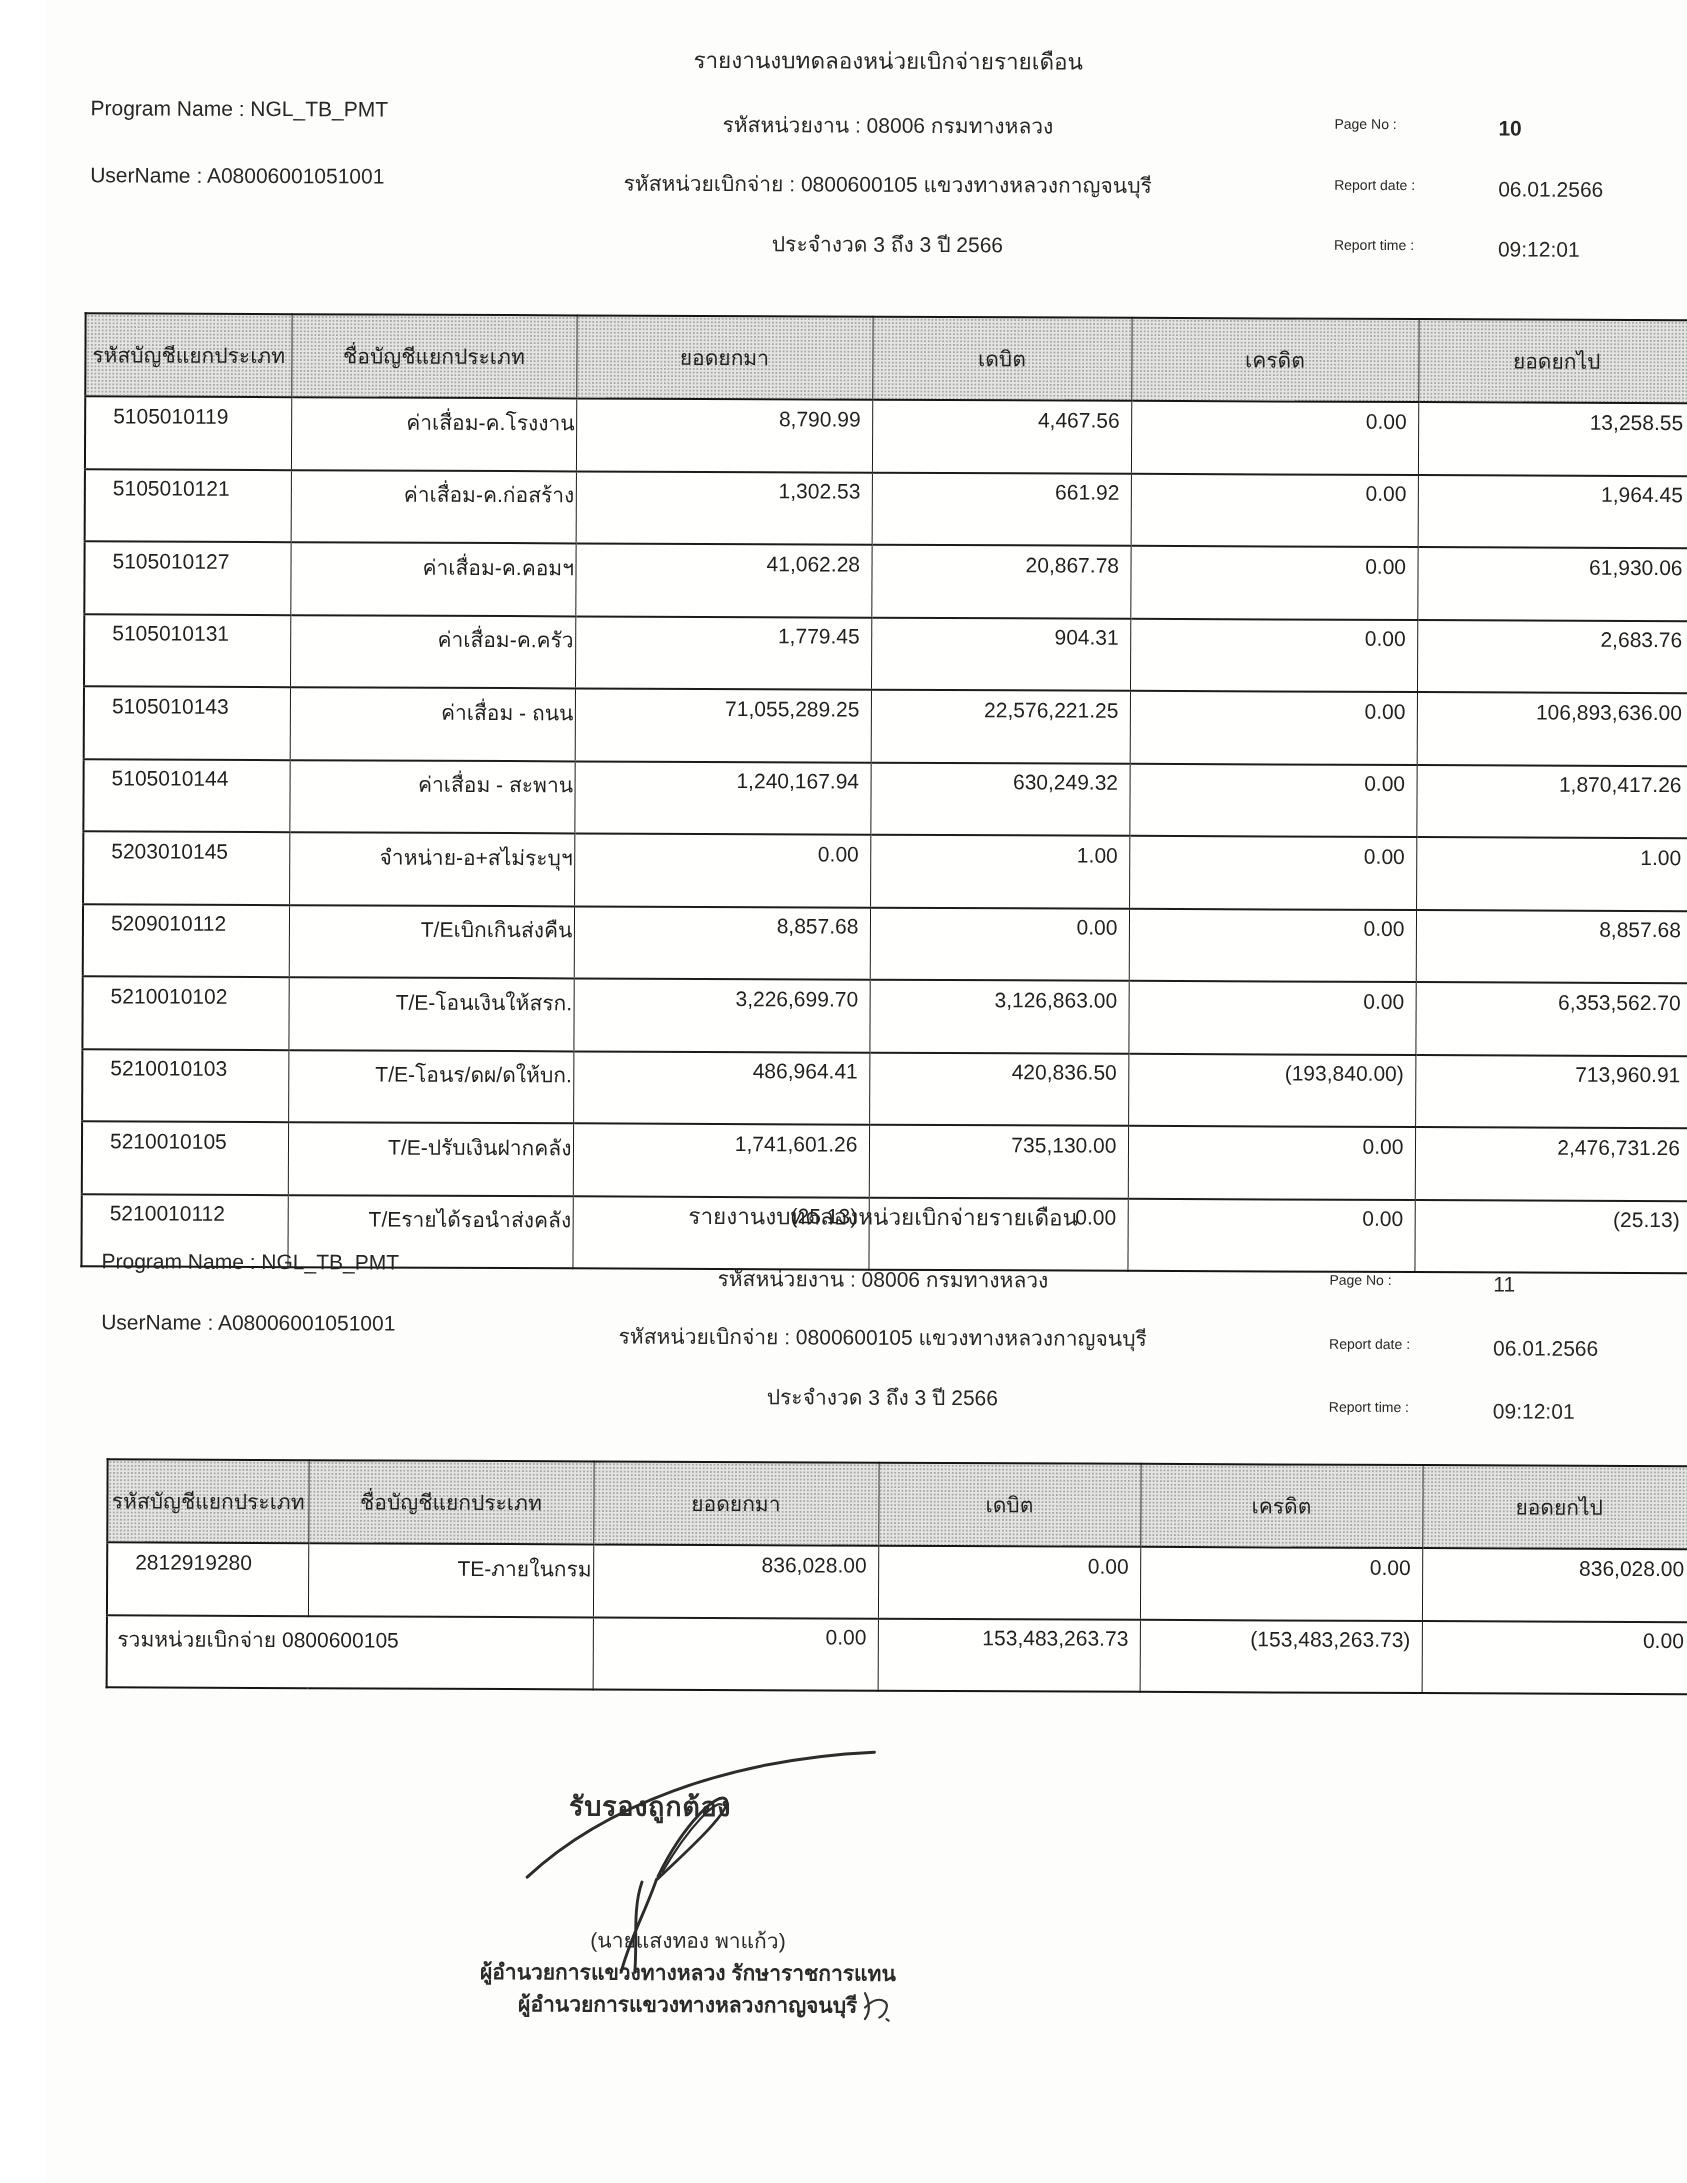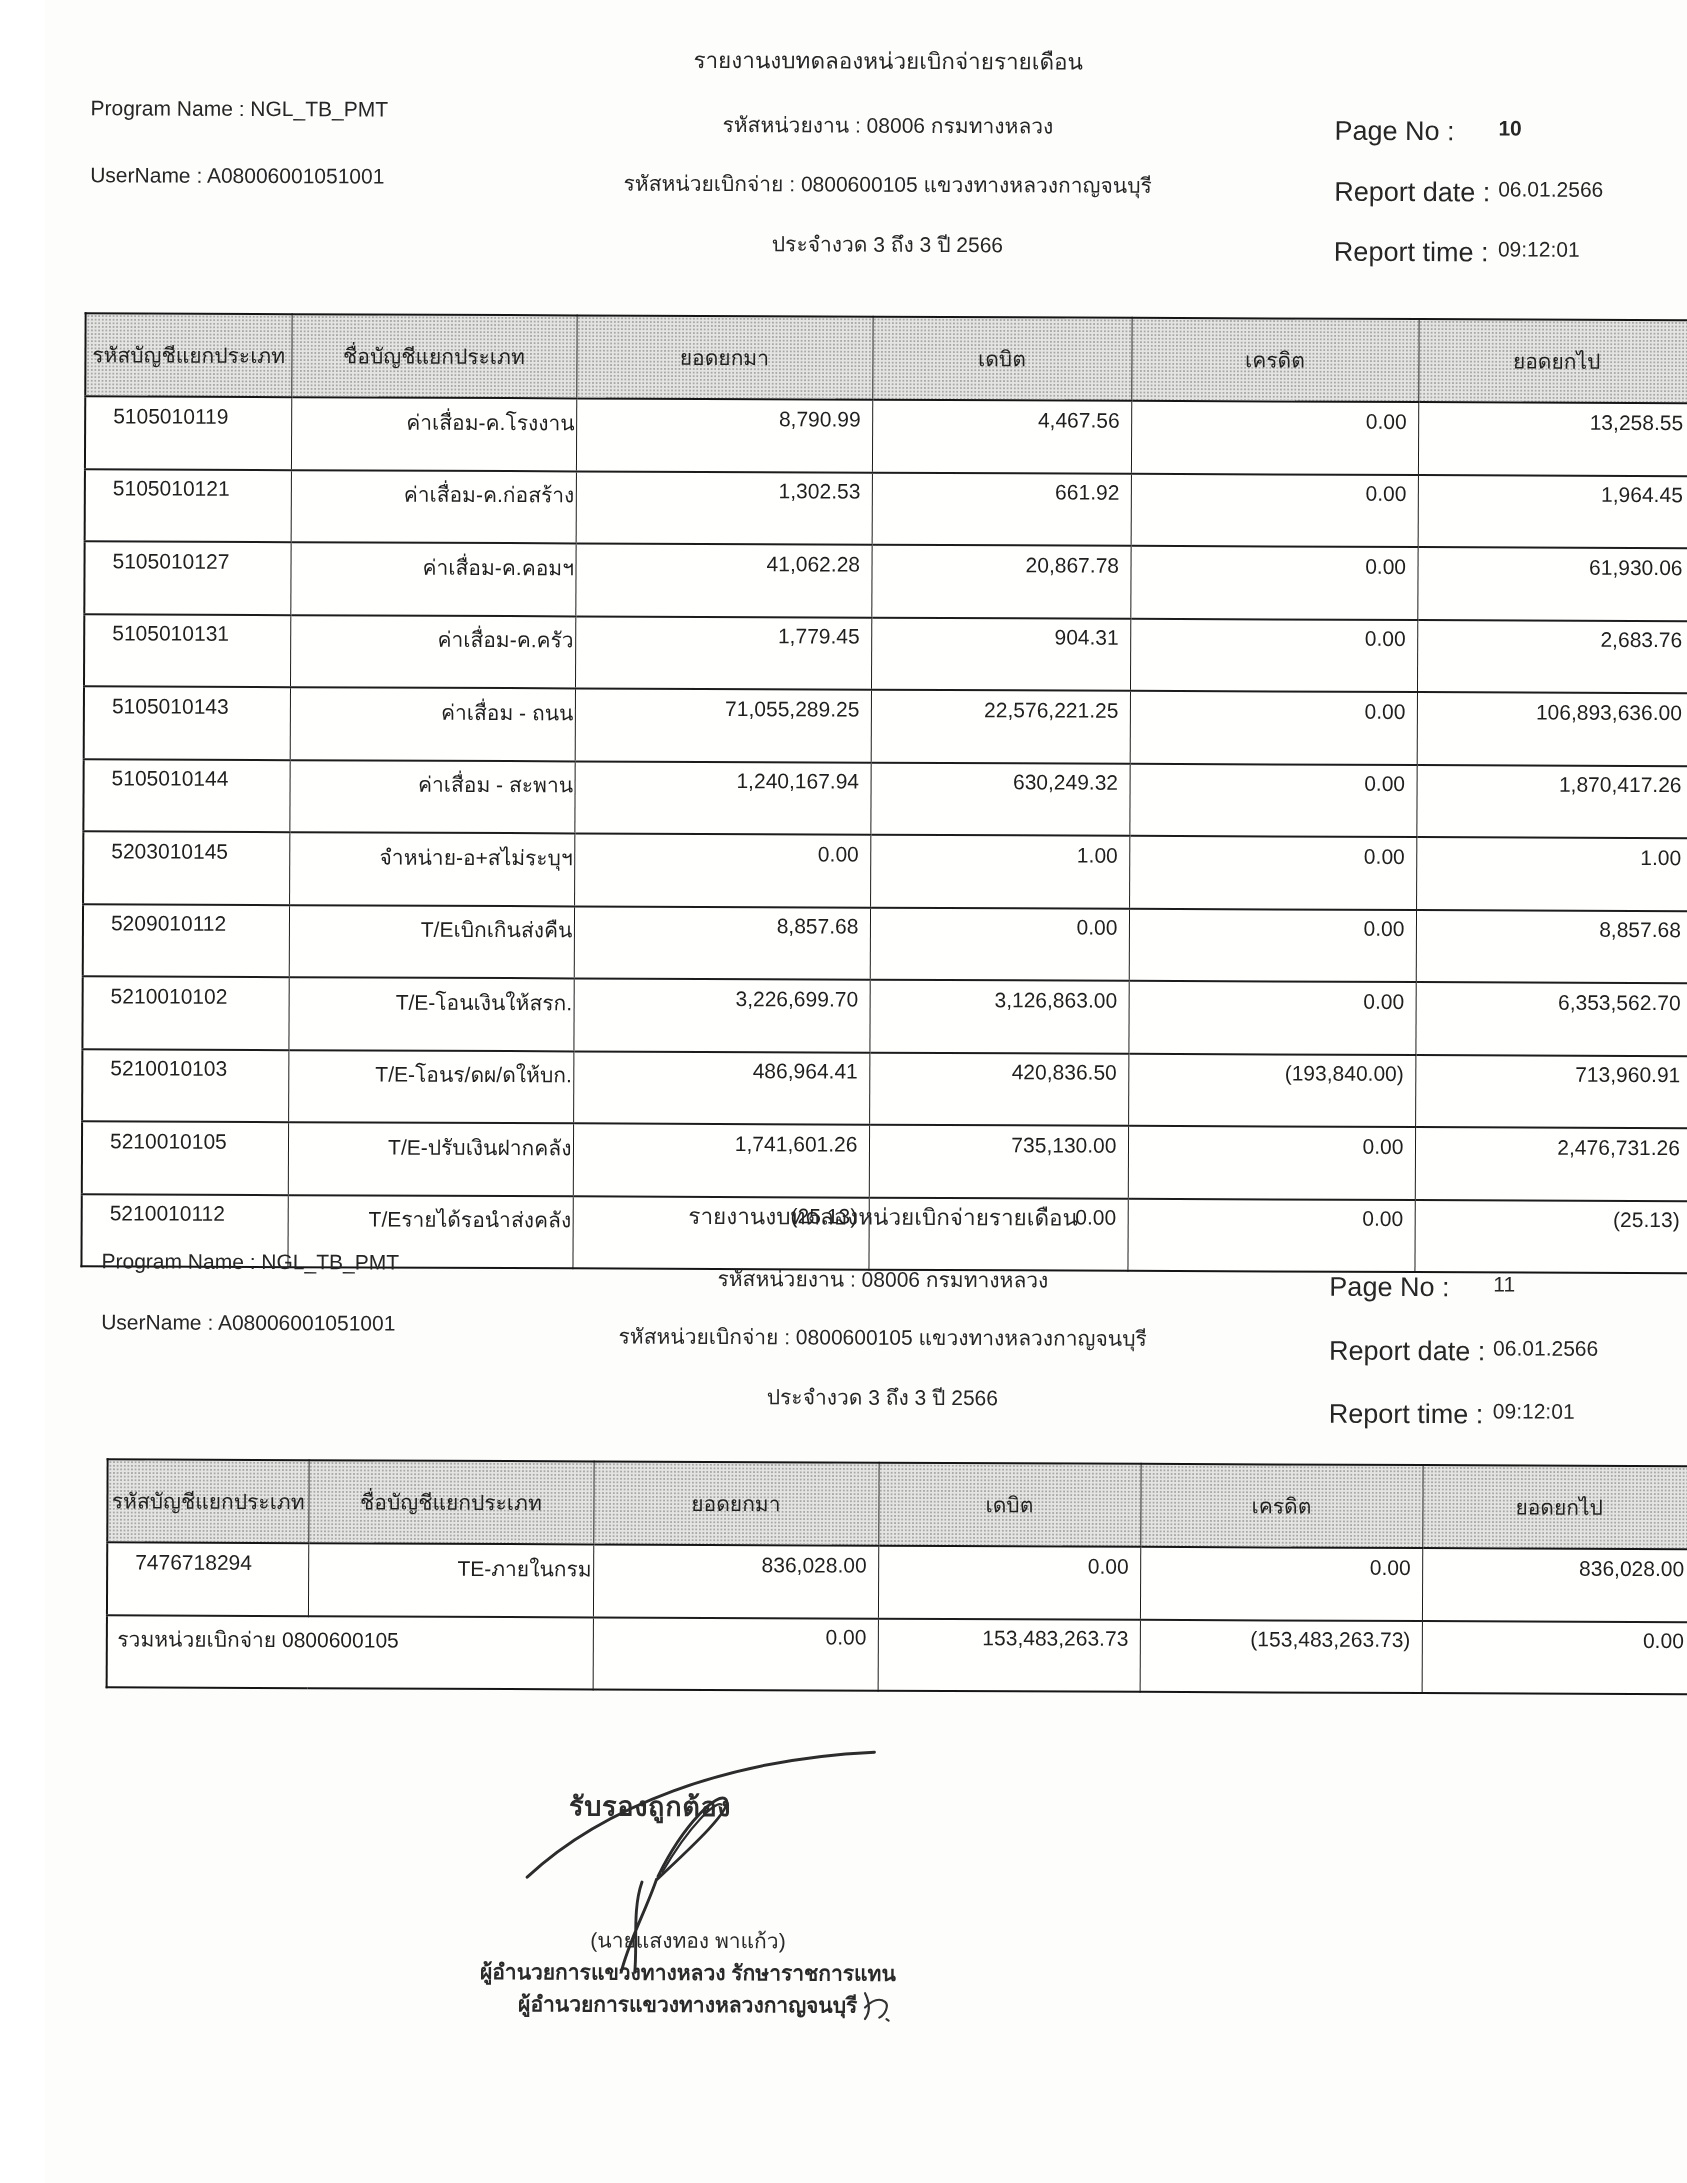--- a/index.html
+++ b/index.html
@@ -11,21 +11,21 @@
     color:#222;
     overflow:hidden;
     margin-left:45px;
   }
   .tilt { position:absolute; inset:0; transform:rotate(0.25deg); transform-origin:40% 0; }
 
   
   .hline { position:absolute; white-space:nowrap; font-size:21px; color:#262626; }
   .hcenter { left:0; width:1687px; text-align:center; }
   .title { font-size:22.5px; }
-  .hlabel { position:absolute; white-space:nowrap; font-size:27px; color:#262626; }
+  .hlabel { position:absolute; white-space:nowrap; font-size:14px; color:#262626; }
   .hvalue { position:absolute; white-space:nowrap; font-size:21px; color:#262626; }
 
   
   table.report-table {
     position:absolute;
     border-collapse:collapse;
     table-layout:fixed;
     background:#fffffe;
     border:2.9px solid #151515;
   }
@@ -246,21 +246,21 @@
           <th>รหัสบัญชีแยกประเภท</th>
           <th>ชื่อบัญชีแยกประเภท</th>
           <th>ยอดยกมา</th>
           <th>เดบิต</th>
           <th>เครดิต</th>
           <th>ยอดยกไป</th>
         </tr>
       </thead>
       <tbody>
           <tr>
-            <td class="code">7476718294</td>
+            <td class="code">2812919280</td>
             <td class="name">TE-ภายในกรม</td>
             <td class="num">836,028.00</td>
             <td class="num">0.00</td>
             <td class="num">0.00</td>
             <td class="num">836,028.00</td>
           </tr>
           <tr>
             <td colspan="2" class="total-label">รวมหน่วยเบิกจ่าย 0800600105</td>
             <td class="num">0.00</td>
             <td class="num">153,483,263.73</td>

